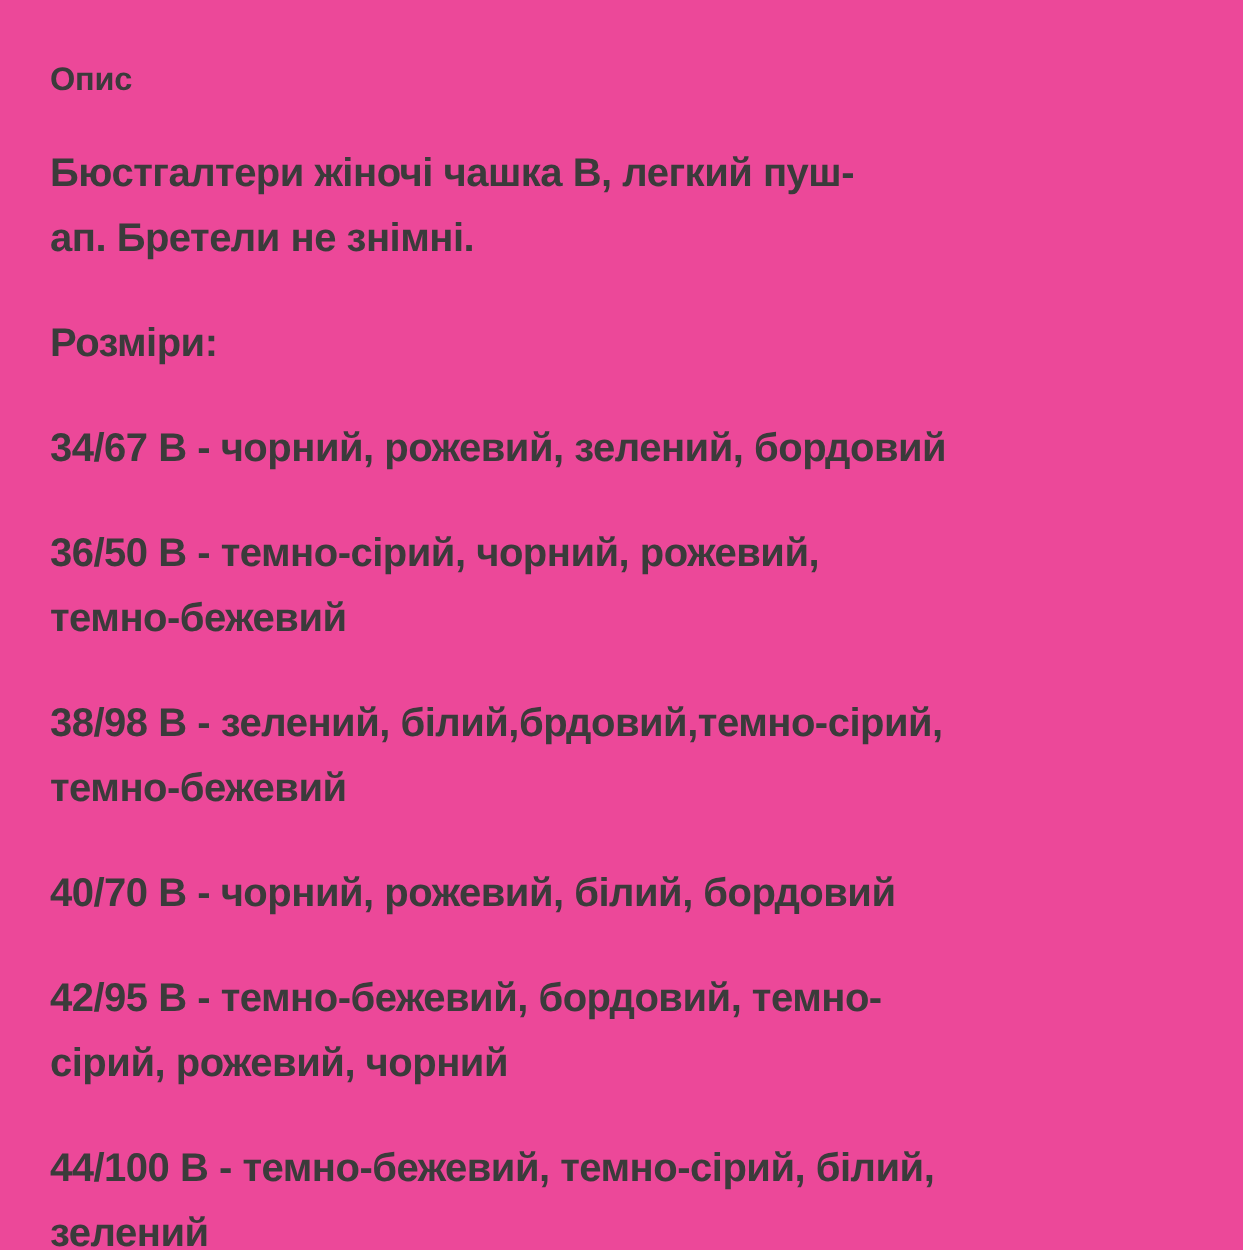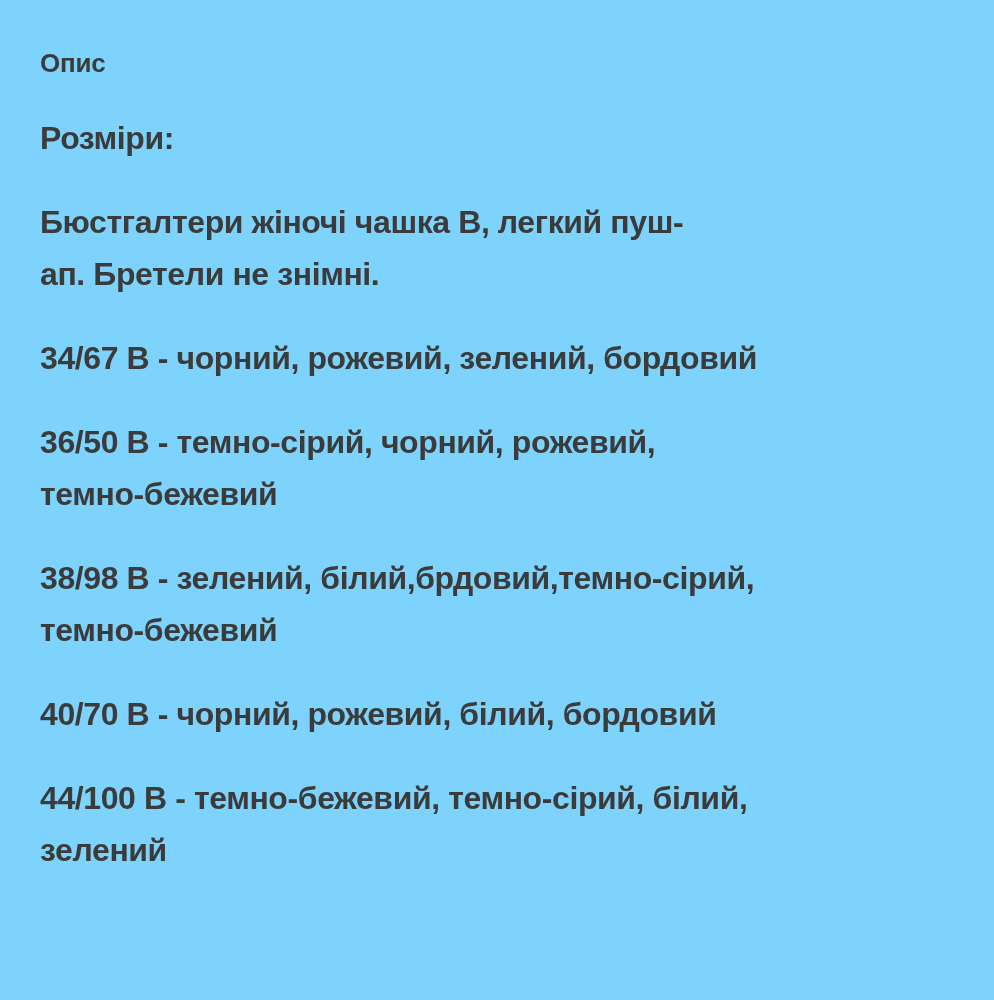--- a/index.html
+++ b/index.html
@@ -30,36 +30,38 @@
       font-weight: 700;
       line-height: 52px;
       margin: 32px 0 0 0;
       letter-spacing: -0.4px;
       white-space: pre-line; 
     }
   </style>
 </head>
 <body>
 
-<div class="page" style="background: #7dd3fc; color: rgb(59, 59, 59);">
+<div class="page" style="background: #ec4899; color: rgb(59, 59, 59);">
 
   <h2 class="section-heading">Опис</h2>
 
-  <p class="body-line">Розміри:</p>
-
   <p class="body-line">Бюстгалтери жіночі чашка В, легкий пуш-
 ап. Бретели не знімні.</p>
+
+  <p class="body-line">Розміри:</p>
 
   <p class="body-line">34/67 В - чорний, рожевий, зелений, бордовий</p>
 
   <p class="body-line">36/50 В - темно-сірий, чорний, рожевий,
 темно-бежевий</p>
 
   <p class="body-line">38/98 В - зелений, білий,брдовий,темно-сірий,
 темно-бежевий</p>
 
   <p class="body-line">40/70 В - чорний, рожевий, білий, бордовий</p>
 
+  <p class="body-line">42/95 В - темно-бежевий, бордовий, темно-
+сірий, рожевий, чорний</p>
 
   <p class="body-line">44/100 В - темно-бежевий, темно-сірий, білий,
 зелений</p>
 
 </div>
 
 </body></html>

